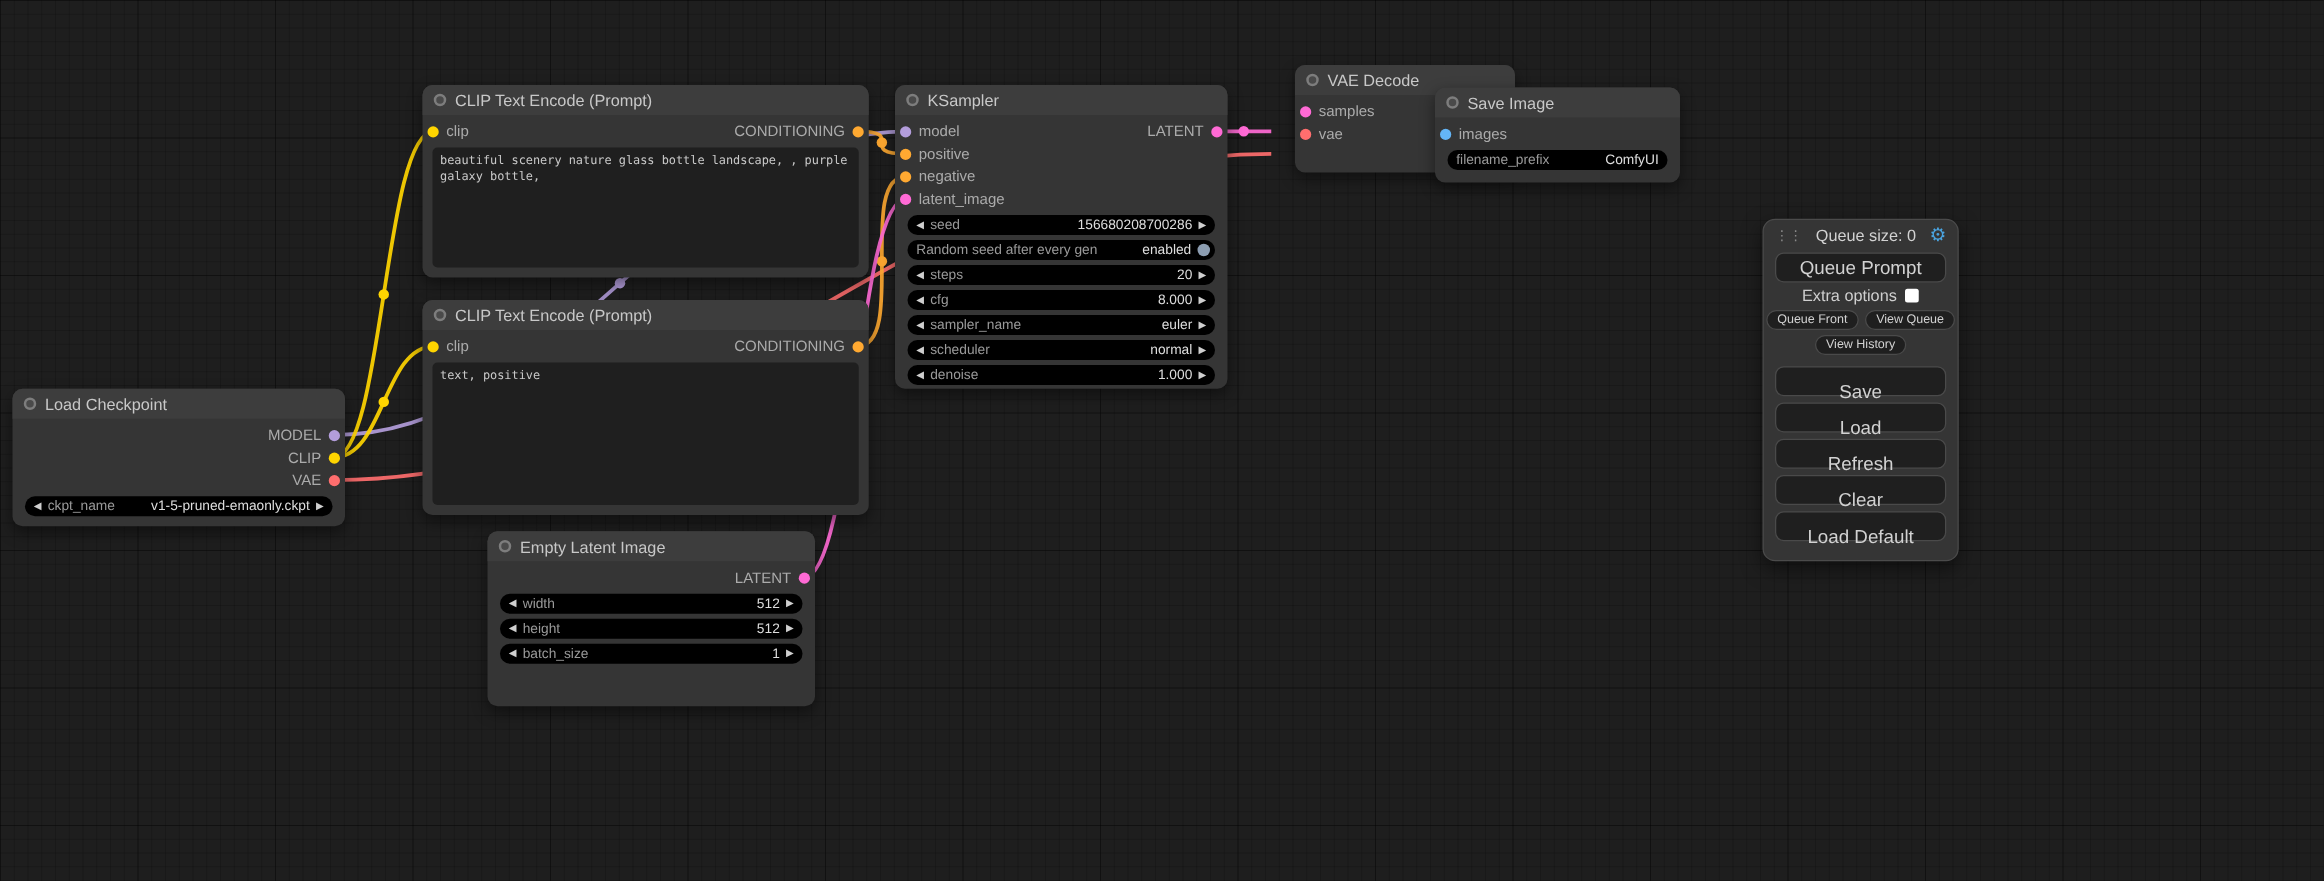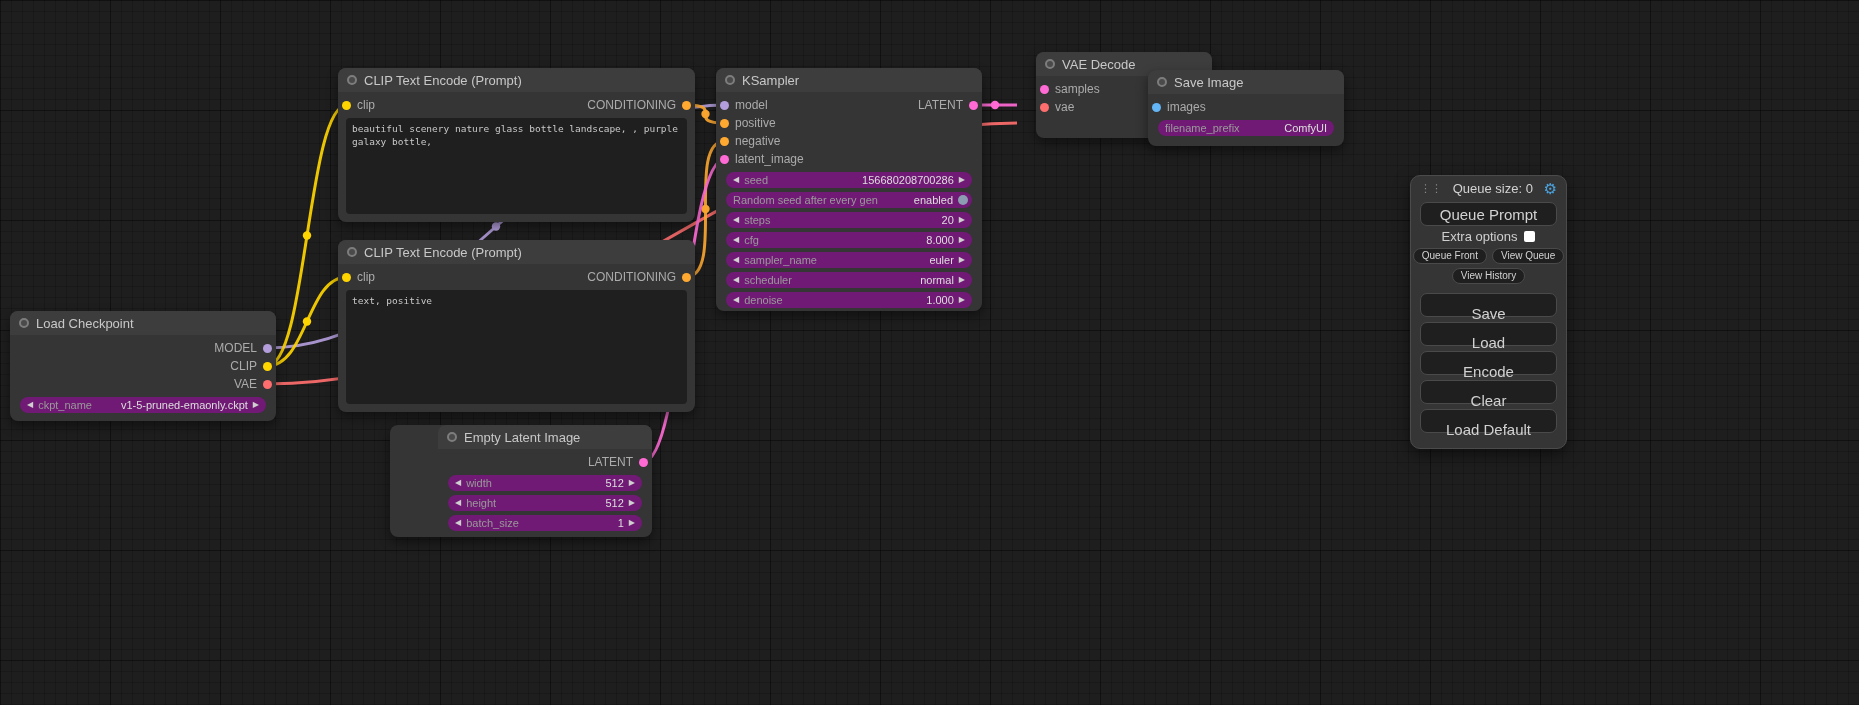--- a/index.html
+++ b/index.html
@@ -40,21 +40,21 @@
   .slot-in,.slot-out{display:flex;align-items:center;gap:6px;min-width:0;}
   .port{width:9px;height:9px;border-radius:50%;flex:none;}
   .slot-label{font-size:12px;color:#ababab;white-space:nowrap;}
   .node-textarea{
     margin:4px 8px 0;background:#1f1f1f;border-radius:4px;padding:4px 6px;
     font-family:"DejaVu Sans Mono",monospace;font-size:9.5px;line-height:1.4;
     color:#c9c9c9;white-space:pre-wrap;word-break:break-word;overflow:hidden;
     box-sizing:border-box;
   }
   .widget{
-    height:16px;margin:4px 10px 0;background:#701a75;border-radius:8px;
+    height:16px;margin:4px 10px 0;background:#000000;border-radius:8px;
     display:flex;align-items:center;font-size:11px;padding:0 7px;gap:5px;
     box-sizing:border-box;
   }
   .wlabel{color:#9a9a9a;white-space:nowrap;}
   .wvalue{margin-left:auto;color:#dedede;white-space:nowrap;}
   .warrow{color:#cfcfcf;font-size:8px;flex:none;line-height:1;}
   .knob{width:10px;height:10px;border-radius:50%;background:#8c9db1;flex:none;margin-right:-3px;}
 
   .menu{
     position:absolute;left:1410px;top:175px;width:157px;z-index:3;
@@ -116,21 +116,21 @@
     <div class="small-row">
       <button class="btn small">Queue Front</button>
       <button class="btn small">View Queue</button>
     </div>
     <div class="small-row">
       <button class="btn small">View History</button>
     </div>
     <div class="stack">
       <button class="btn stacked">Save</button>
       <button class="btn stacked">Load</button>
-      <button class="btn stacked">Encode</button>
+      <button class="btn stacked">Refresh</button>
       <button class="btn stacked">Clear</button>
       <button class="btn stacked">Load Default</button>
     </div>
   </div>
 <div class="node" style="left: 10px; top: 311px; width: 266px; height: 110px;">
       <div class="node-title">
         <span class="collapse-dot"></span>
         <span class="node-title-text">Load Checkpoint</span>
       </div>
       <div class="slots">
@@ -194,21 +194,21 @@
             <span class="slot-label">clip</span>
           </div>
           <div class="slot-out">
             <span class="slot-label">CONDITIONING</span>
             <span class="port" style="background: rgb(255, 169, 49);"></span>
           </div>
         </div>
       </div>
       <div class="node-textarea" style="height: 114px;">text, positive</div>
     </div>
-    <div class="node" style="left: 390px; top: 425px; width: 262px; height: 112px; padding-left: 48px;">
+    <div class="node" style="left: 390px; top: 425px; width: 262px; height: 140px;">
       <div class="node-title">
         <span class="collapse-dot"></span>
         <span class="node-title-text">Empty Latent Image</span>
       </div>
       <div class="slots">
         <div class="slot-row">
           <div class="slot-in"></div>
           <div class="slot-out">
             <span class="slot-label">LATENT</span>
             <span class="port" style="background: rgb(255, 106, 213);"></span>

